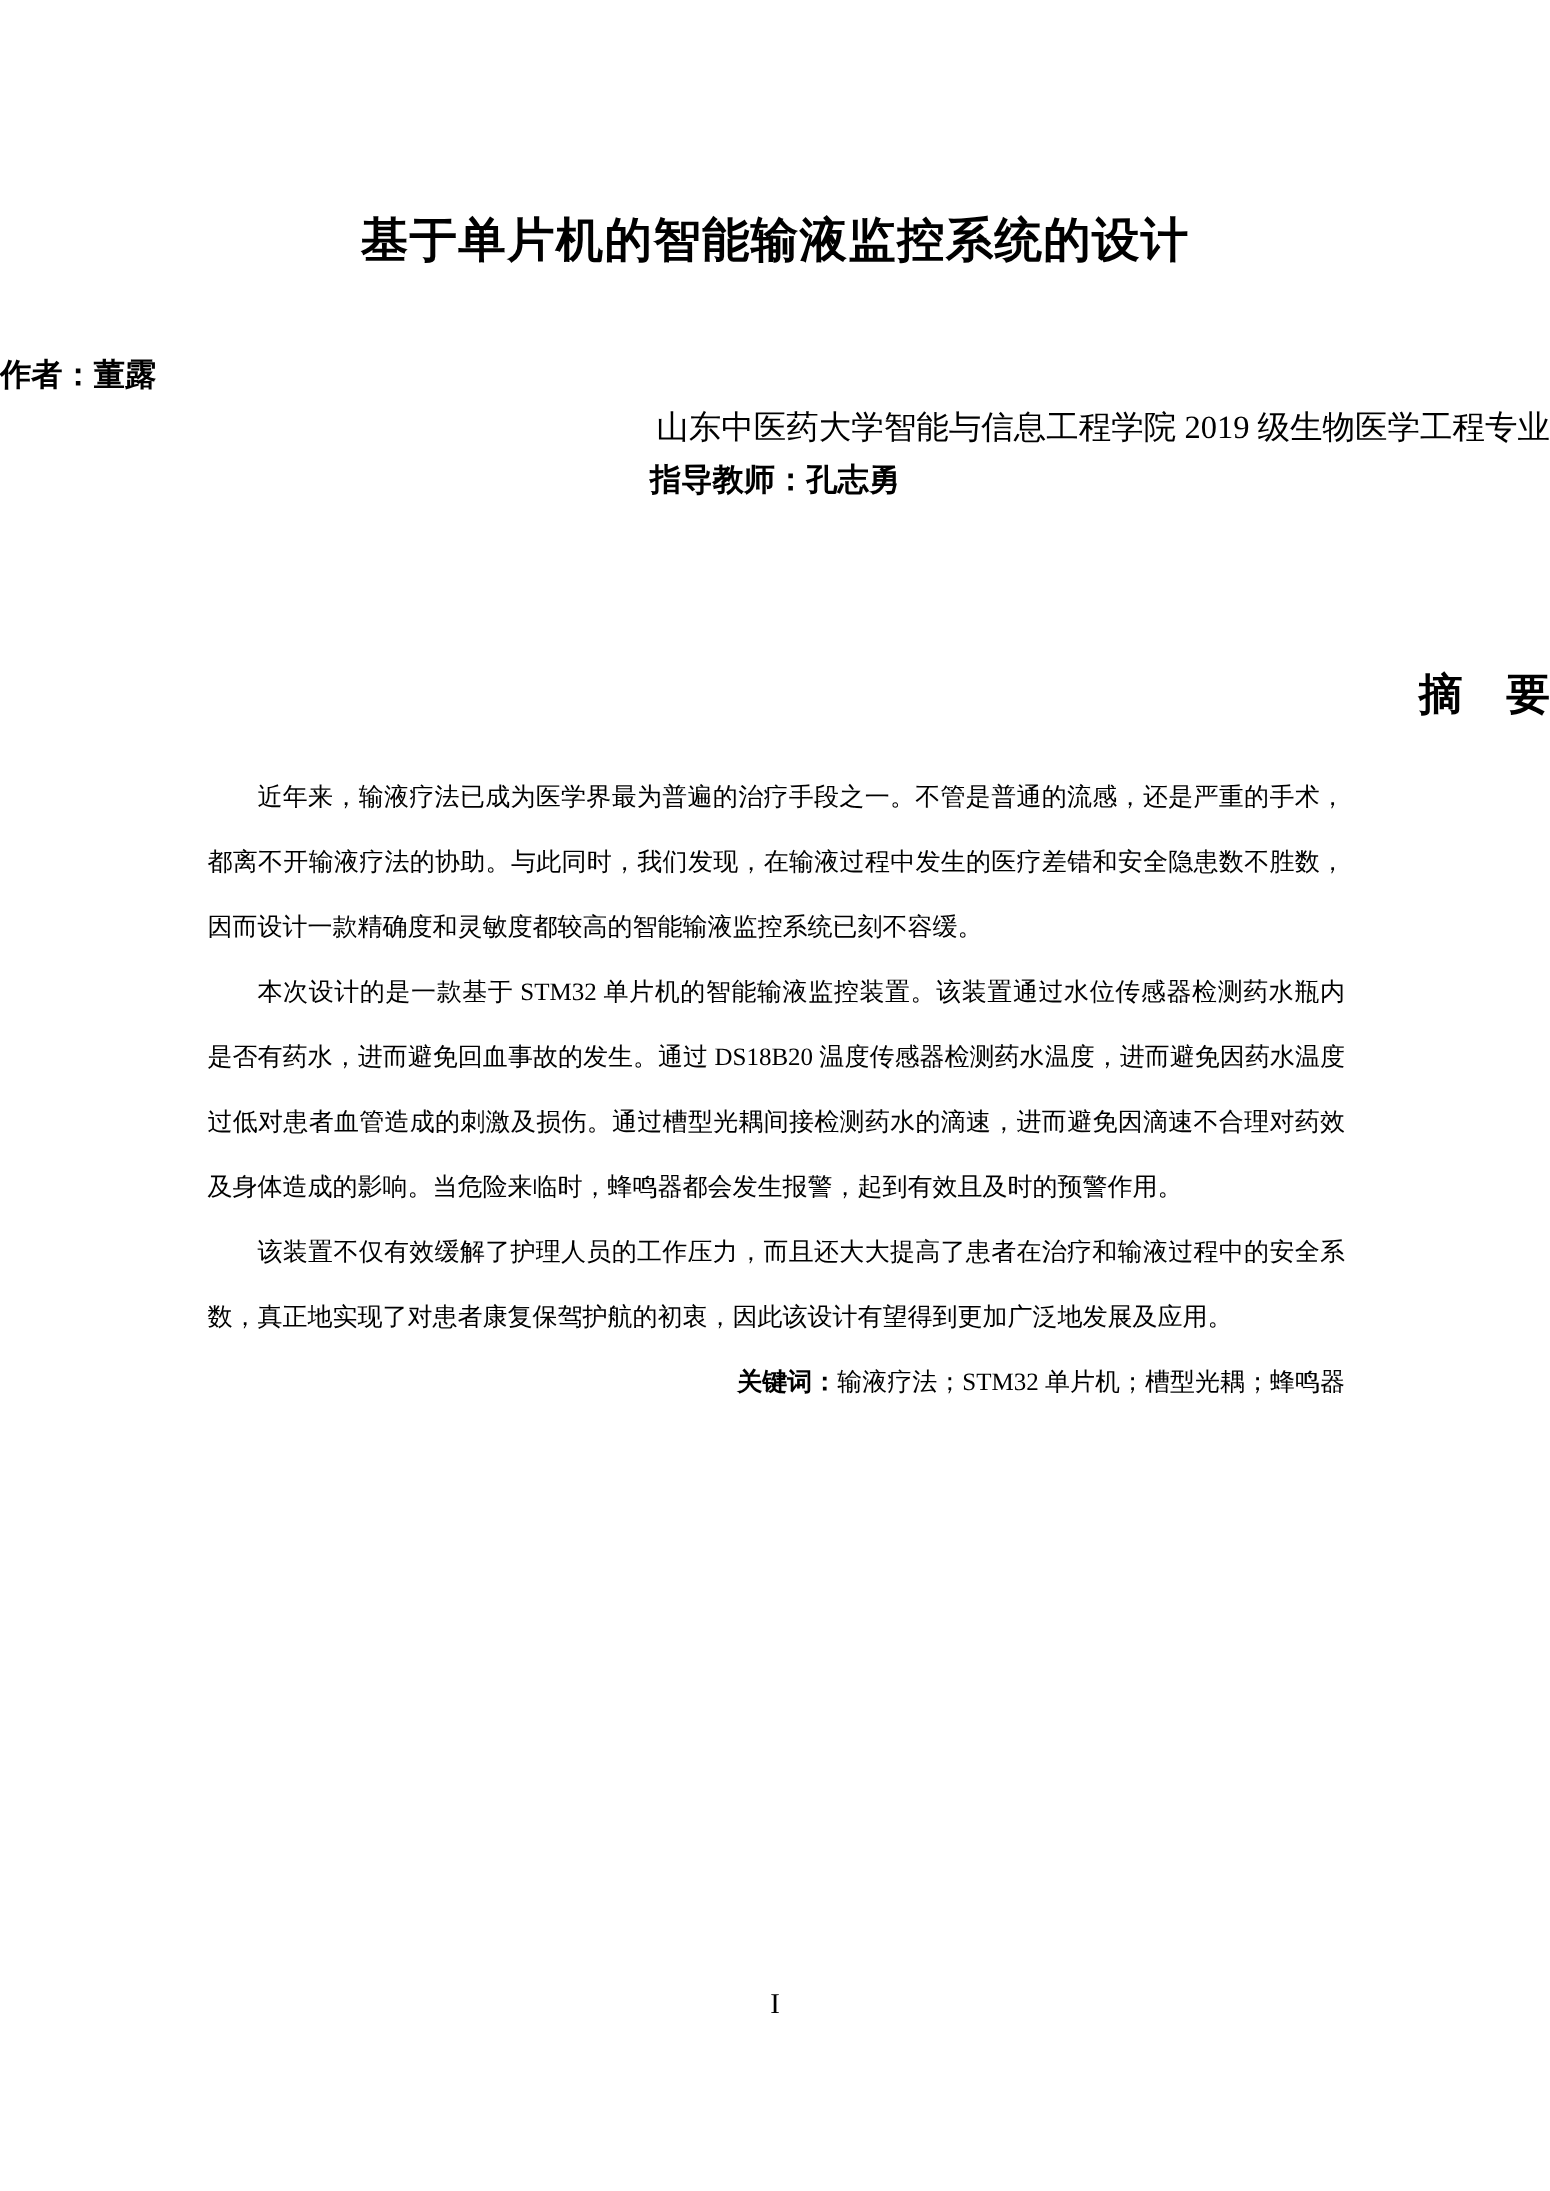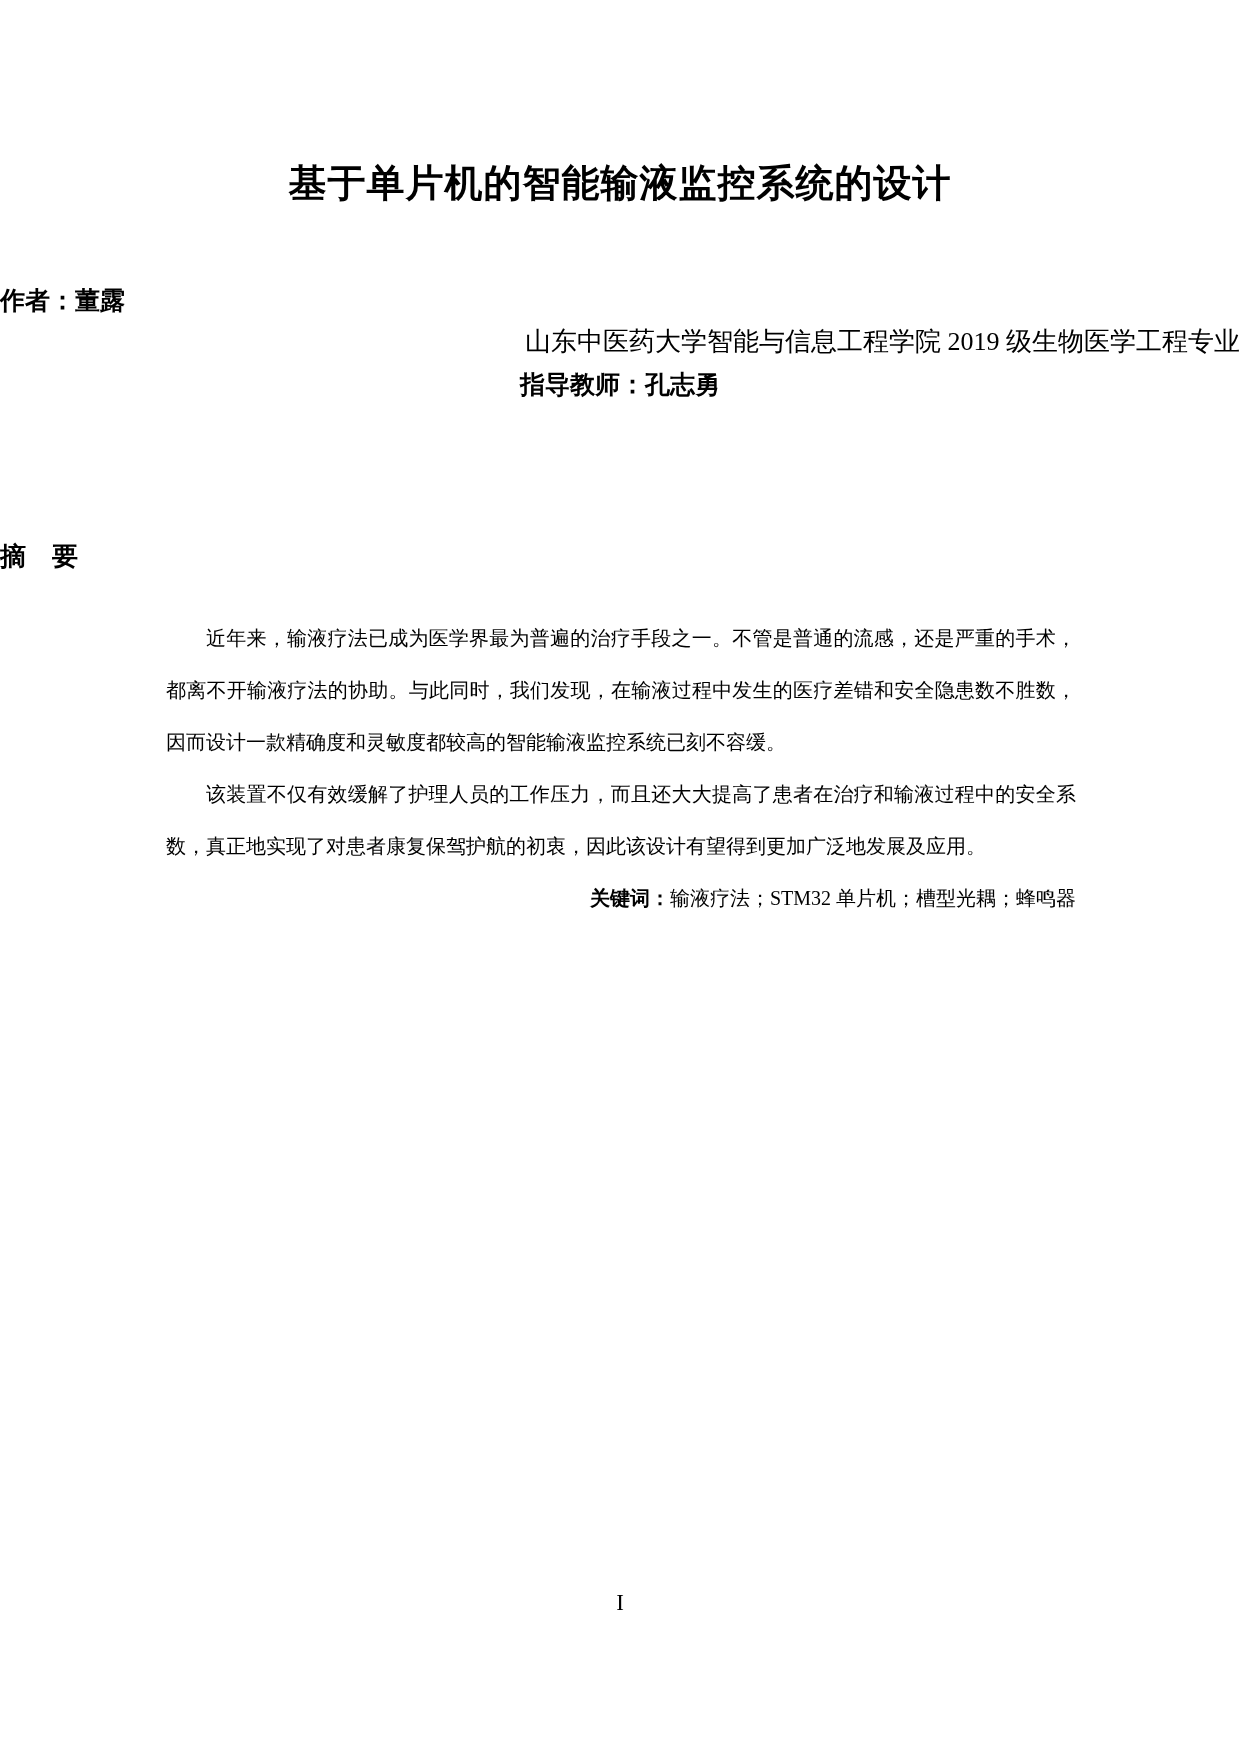--- a/index.html
+++ b/index.html
@@ -11,21 +11,21 @@
     position: relative;
     width: 1240px;
     height: 1753px;
     background: #ffffff;
     color: #000000;
     font-family: "Liberation Serif", "DejaVu Serif", serif;
     overflow: hidden;
   }
   .doc-title {
     position: absolute;
-    top: 158px;
+    top: 168px;
     left: 0;
     width: 100%;
     text-align: center;
     font-family: "Liberation Sans", "DejaVu Sans", sans-serif;
     font-size: 38px;
     font-weight: 700;
     letter-spacing: 1px;
     line-height: 50px;
   }
   .author-line {
@@ -57,23 +57,23 @@
     font-family: "Liberation Sans", "DejaVu Sans", sans-serif;
     font-size: 25px;
     font-weight: 700;
     line-height: 36px;
   }
   .abstract-heading {
     position: absolute;
     top: 536px;
     left: 0;
     width: 100%;
-    text-align: left;
+    text-align: right;
     font-family: "Liberation Sans", "DejaVu Sans", sans-serif;
-    font-size: 26px;
+    font-size: 35px;
     font-weight: 700;
     line-height: 40px;
   }
   .abstract-body {
     position: absolute;
     top: 612px;
     left: 166px;
     width: 910px;
     font-size: 20px;
     line-height: 52px;
@@ -113,20 +113,21 @@
   <div class="author-line">作者：董露</div>
 
   <div class="affiliation-line">山东中医药大学智能与信息工程学院 2019 级生物医学工程专业</div>
 
   <div class="advisor-line">指导教师：孔志勇</div>
 
   <div class="abstract-heading">摘　要</div>
 
   <div class="abstract-body">
     <p>近年来，输液疗法已成为医学界最为普遍的治疗手段之一。不管是普通的流感，还是严重的手术，都离不开输液疗法的协助。与此同时，我们发现，在输液过程中发生的医疗差错和安全隐患数不胜数，因而设计一款精确度和灵敏度都较高的智能输液监控系统已刻不容缓。</p>
+    <p>本次设计的是一款基于 STM32 单片机的智能输液监控装置。该装置通过水位传感器检测药水瓶内是否有药水，进而避免回血事故的发生。通过 DS18B20 温度传感器检测药水温度，进而避免因药水温度过低对患者血管造成的刺激及损伤。通过槽型光耦间接检测药水的滴速，进而避免因滴速不合理对药效及身体造成的影响。当危险来临时，蜂鸣器都会发生报警，起到有效且及时的预警作用。</p>
     <p>该装置不仅有效缓解了护理人员的工作压力，而且还大大提高了患者在治疗和输液过程中的安全系数，真正地实现了对患者康复保驾护航的初衷，因此该设计有望得到更加广泛地发展及应用。</p>
     <p class="keywords-line">
       <span class="keywords-label">关键词：</span><span>输液疗法；STM32 单片机；槽型光耦；蜂鸣器</span>
     </p>
   </div>
 
   <div class="page-number">I</div>
 
 </div>
 

